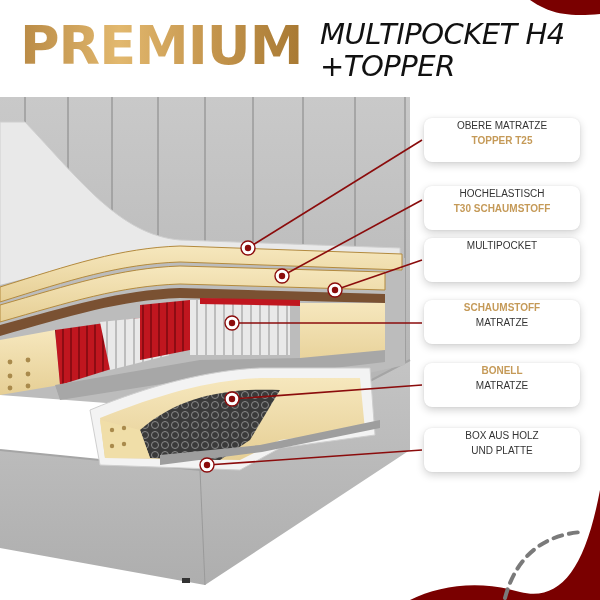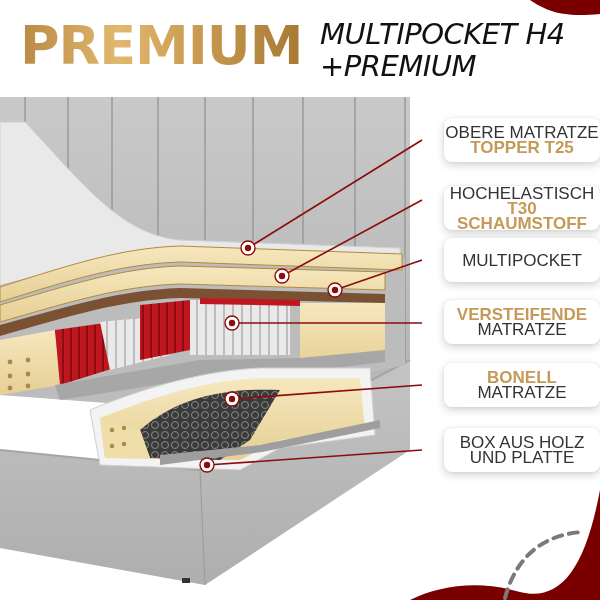--- a/index.html
+++ b/index.html
@@ -21,22 +21,22 @@
     font-family: "DejaVu Sans", sans-serif; font-size: 29px; line-height: 32px;
     color: #111; letter-spacing: -0.5px; font-style: italic;
   }
   .title-sub div { white-space: nowrap; }
 
   
   .label-card {
     position: absolute; left: 424px; width: 156px; height: 44px;
     background: #fff; border-radius: 8px;
     box-shadow: 0 3px 8px rgba(0,0,0,0.18), 0 0 2px rgba(0,0,0,0.08);
-    display: flex; flex-direction: column; align-items: center; justify-content: center;
-    text-align: center; font-size: 17px; line-height: 15px; color: #222; margin-left: 20px;
+    display: flex; flex-direction: column; align-items: center; 
+    text-align: center; font-size: 10px; line-height: 15px; color: #222;
   }
   .label-card .gold { color: #c59a58; font-weight: bold; }
   .label-card .plain { color: #333; }
 
   svg.art { position: absolute; left: 0; top: 0; }
 </style>
 </head>
 <body>
 
 <div class="stage">
@@ -164,36 +164,36 @@
       <g transform="translate(207,465)">
           <circle r="7" fill="#fff" stroke="#8b0c0c" stroke-width="1.4"></circle>
           <circle r="3.2" fill="#8b0c0c"></circle>
         </g>
     </g>
   </svg>
 
   <div class="title-premium">PREMIUM</div>
   <div class="title-sub">
     <div>MULTIPOCKET H4</div>
-    <div>+PREMIUM</div>
+    <div>+TOPPER</div>
   </div>
 
   <div class="label-card" style="top:118px">
     <span class="plain">OBERE MATRATZE</span>
     <span class="gold">TOPPER T25</span>
   </div>
   <div class="label-card" style="top:186px">
     <span class="plain">HOCHELASTISCH</span>
     <span class="gold">T30 SCHAUMSTOFF</span>
   </div>
   <div class="label-card" style="top:238px">
     <span class="plain">MULTIPOCKET</span>
   </div>
   <div class="label-card" style="top:300px">
-    <span class="gold">VERSTEIFENDE</span>
+    <span class="gold">SCHAUMSTOFF</span>
     <span class="plain">MATRATZE</span>
   </div>
   <div class="label-card" style="top:363px">
     <span class="gold">BONELL</span>
     <span class="plain">MATRATZE</span>
   </div>
   <div class="label-card" style="top:428px">
     <span class="plain">BOX AUS HOLZ</span>
     <span class="plain">UND PLATTE</span>
   </div>

